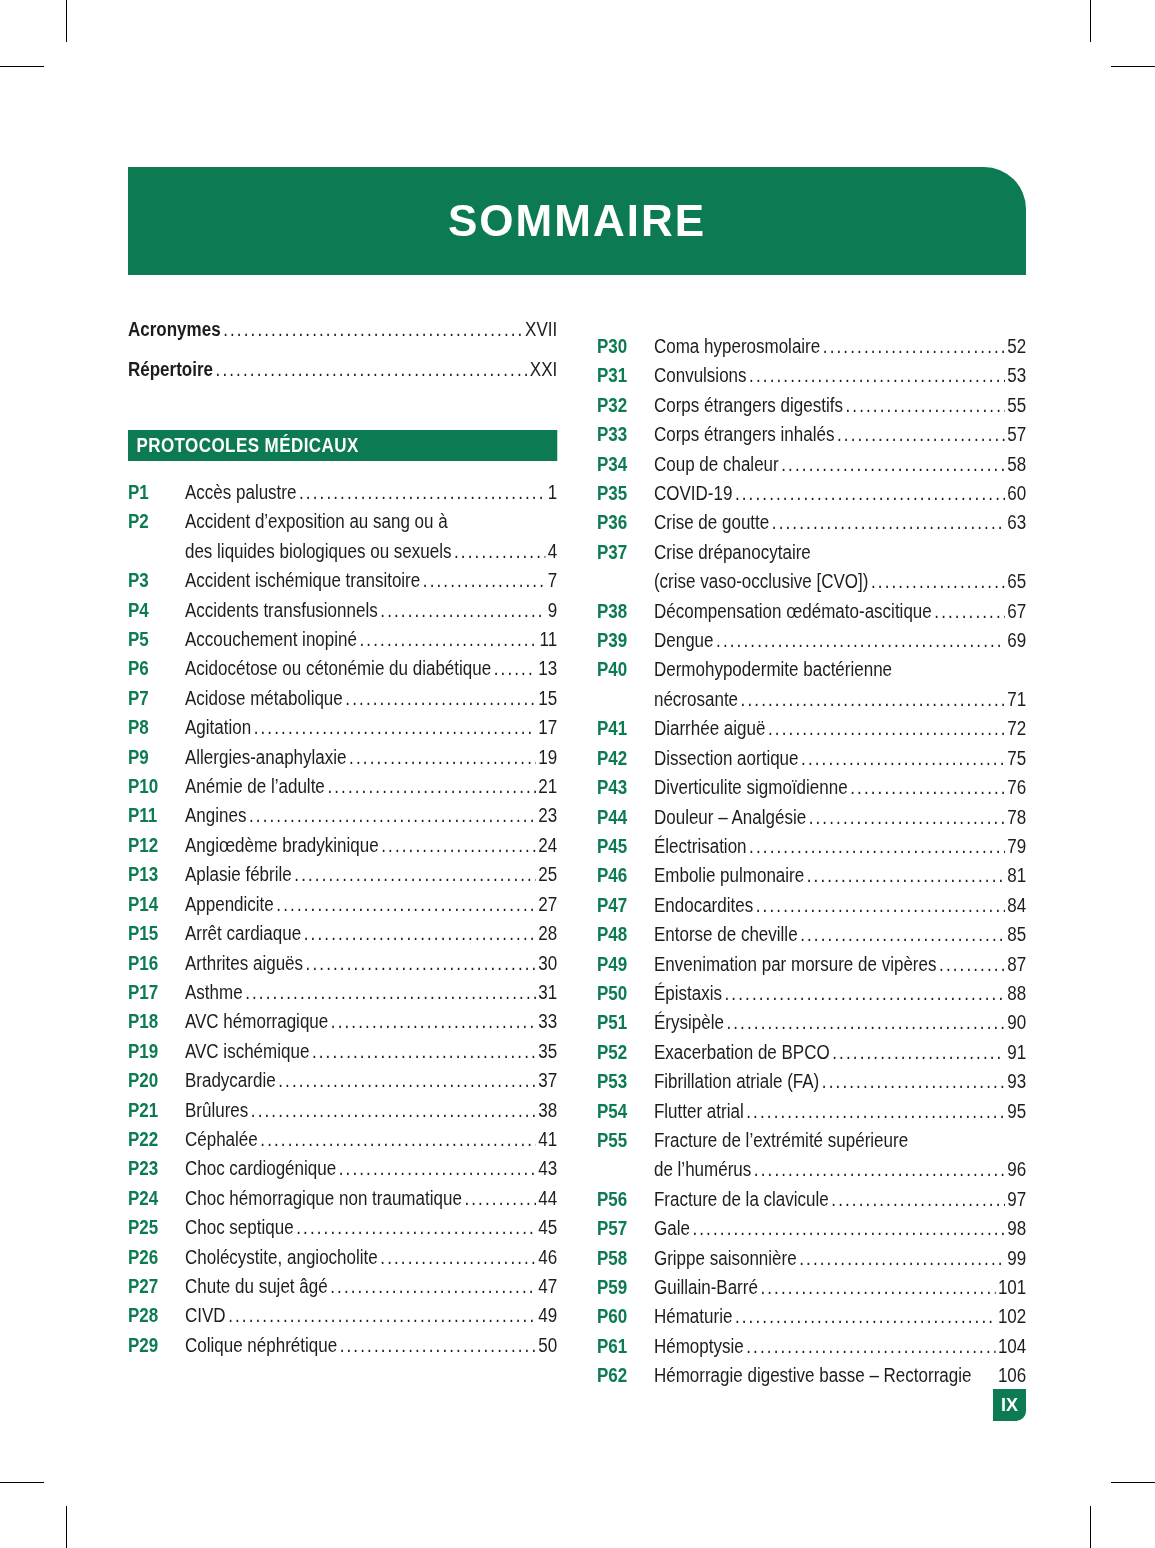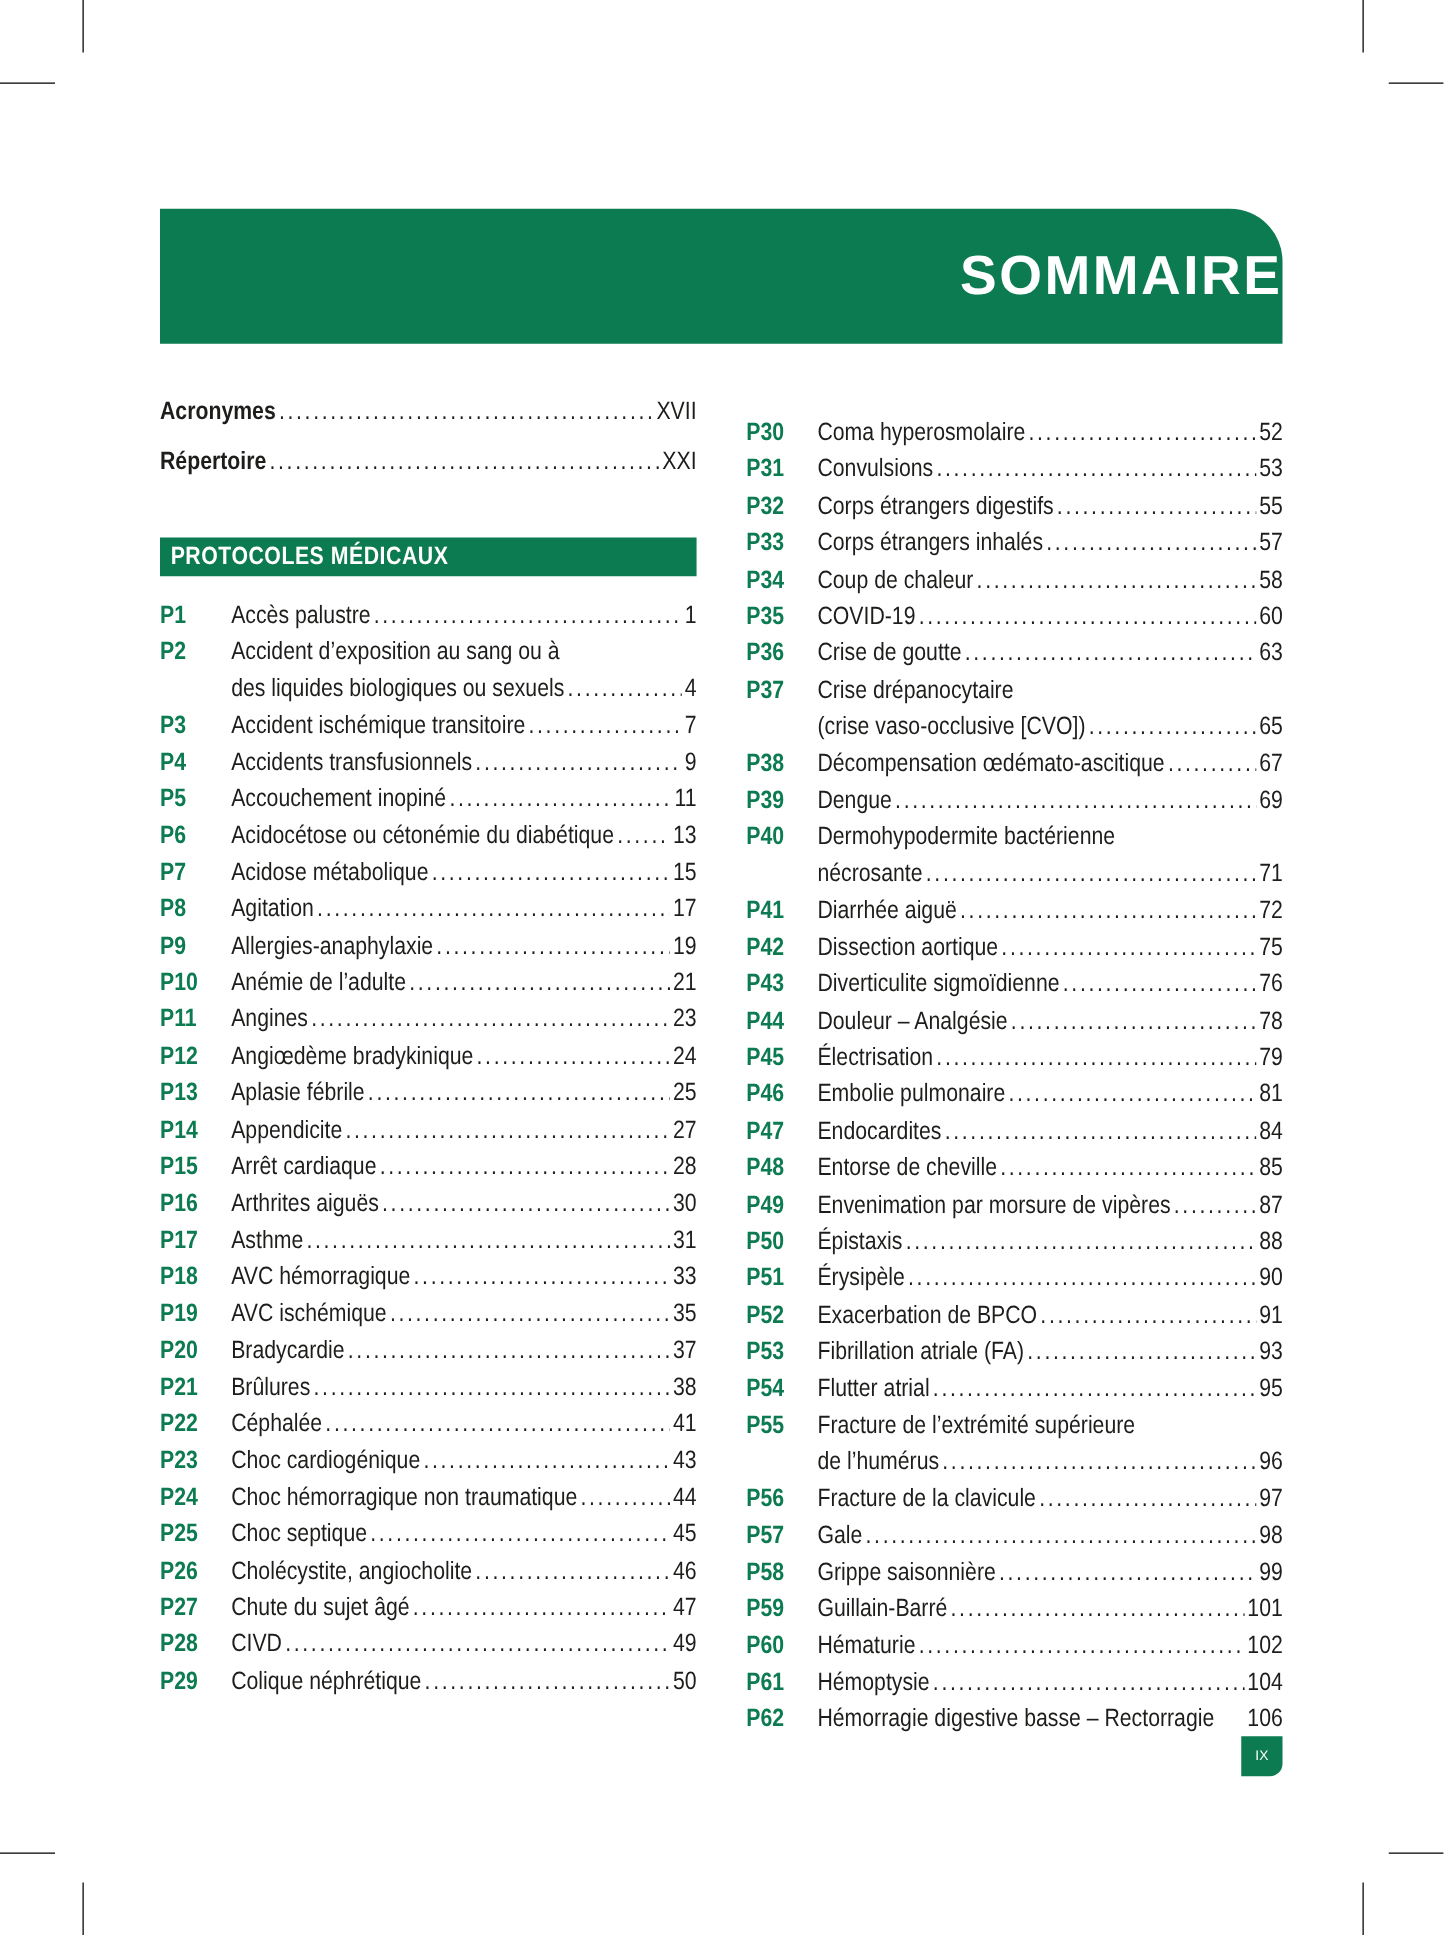--- a/index.html
+++ b/index.html
@@ -21,21 +21,21 @@
   
   .crop { position:absolute; background:#000; }
 
   
   .banner {
     position: absolute;
     left: 128px; top: 167px;
     width: 898px; height: 108px;
     background: var(--green);
     border-radius: 0 42px 0 0;
-    display: flex; align-items: center; justify-content: flex-end;
+    display: flex; align-items: center; justify-content: center;
   }
   .banner h1 {
     margin: 0;
     color: #fff;
     font-size: 44px;
     font-weight: bold;
     letter-spacing: 2px;
   }
 
   
@@ -91,22 +91,22 @@
     letter-spacing: 0.5px;
   }
   .entries { margin-top: 17px; }
 
   .page-badge {
     position: absolute;
     left: 993px; top: 1389px;
     width: 33px; height: 32px;
     background: var(--green);
     color: #fff;
-    font-weight: normal;
-    font-size: 11px;
+    font-weight: bold;
+    font-size: 18px;
     display: flex; align-items: center; justify-content: center;
     border-radius: 0 0 10px 0;
   }
 </style>
 </head>
 <body>
 
 <div class="page">
 
   <div class="crop" style="left:66px;   top:0;      width:1px;  height:42px;"></div>

